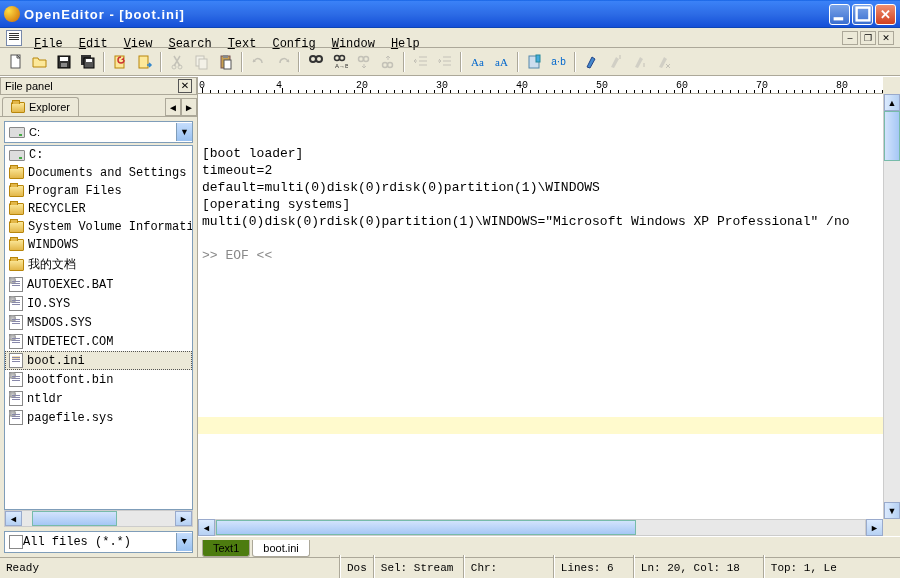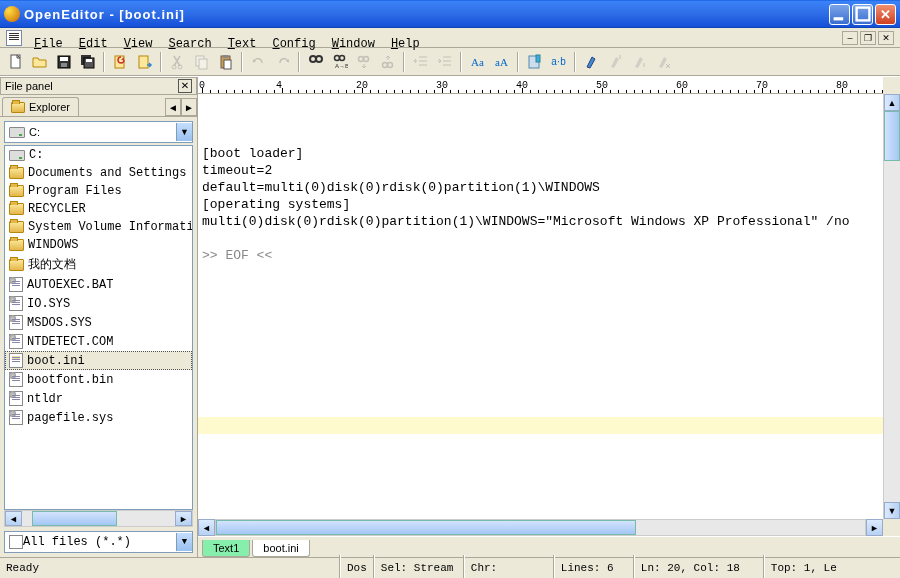--- a/index.html
+++ b/index.html
@@ -80,21 +80,21 @@
 .vscroll { width:17px; background:#e8e8e8; border-left:1px solid #ccc; display:flex; flex-direction:column;}
 .vs-btn { height:17px; background:linear-gradient(to right,#dbeafe,#b6d1f3); border:1px solid #9ac; font-size:9px; display:flex;align-items:center;justify-content:center;}
 .vs-track {flex:1; position:relative;}
 .vs-thumb { position:absolute; top:0; left:0; right:0; height:50px; background:linear-gradient(to right,#d2e3fc,#a5c7f5); border:1px solid #7ba;}
 
 .editor-hscroll { height:17px; display:flex; margin-right:17px;}
 .ehs-track { flex:1; background:#e8e8e8; position:relative; border:1px solid #ccc;}
 .ehs-thumb { position:absolute; left:0; width:420px; top:0; bottom:0; background:linear-gradient(to bottom,#d2e3fc,#a5c7f5); border:1px solid #7ba;}
 
 .doc-tabs { height:21px; background:#ece9d8; display:flex; align-items:end; padding-left:4px; border-top:1px solid #fff;}
-.doc-tab { border:1px solid #aca899; border-top:none; padding:2px 10px; font-size:11px; background:#86efac; border-radius: 0 0 3px 3px; margin-right:2px;}
+.doc-tab { border:1px solid #aca899; border-top:none; padding:2px 10px; font-size:11px; background:#4d7c0f; border-radius: 0 0 3px 3px; margin-right:2px;}
 .doc-tab.active { background:#fff;}
 
 .statusbar { height: 21px; background: #ece9d8; border-top: 1px solid #aca899; display: flex; align-items: center; font-size: 11px; font-family:"Courier New",monospace;}
 .status-cell { padding: 0 6px; border-right: 1px solid #aca899; height:26px; display:flex;align-items:center; border-left:1px solid #fff;}
 .status-cell:first-child { flex:0 0 340px; border-left:none;}
 
 svg { width:16px; height:16px; }
 </style>
 </head>
 <body>

